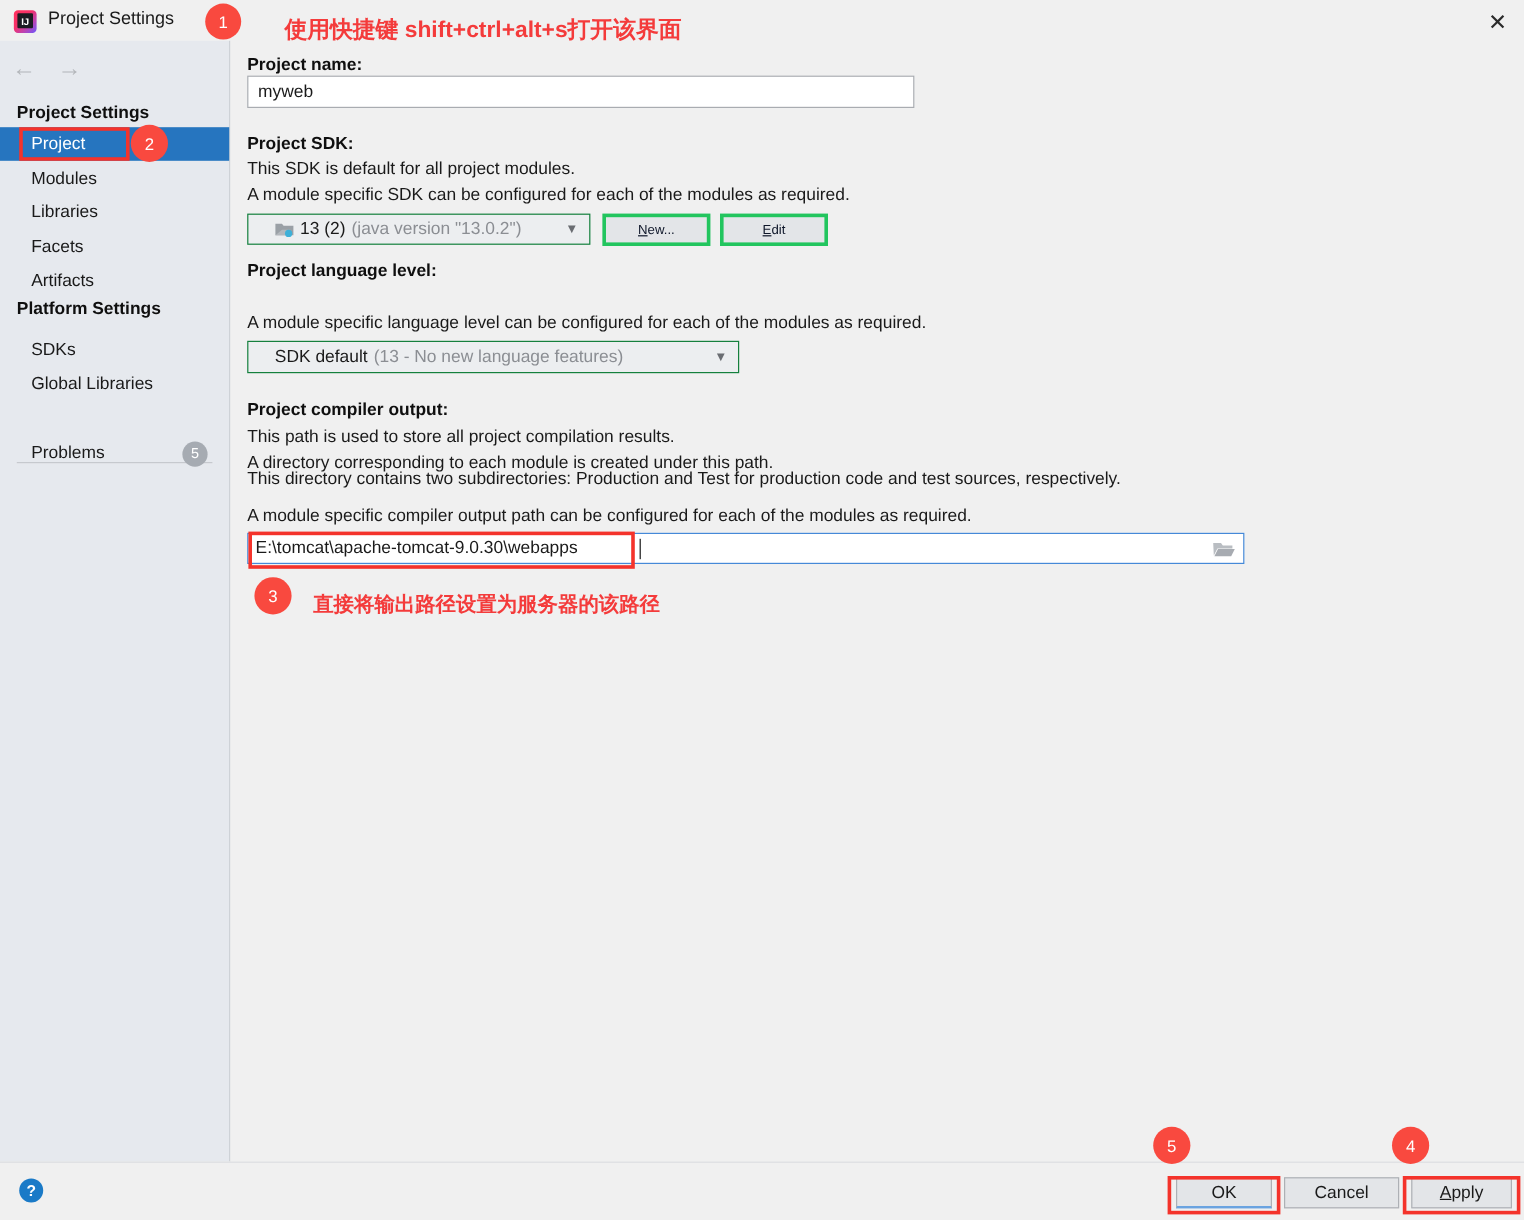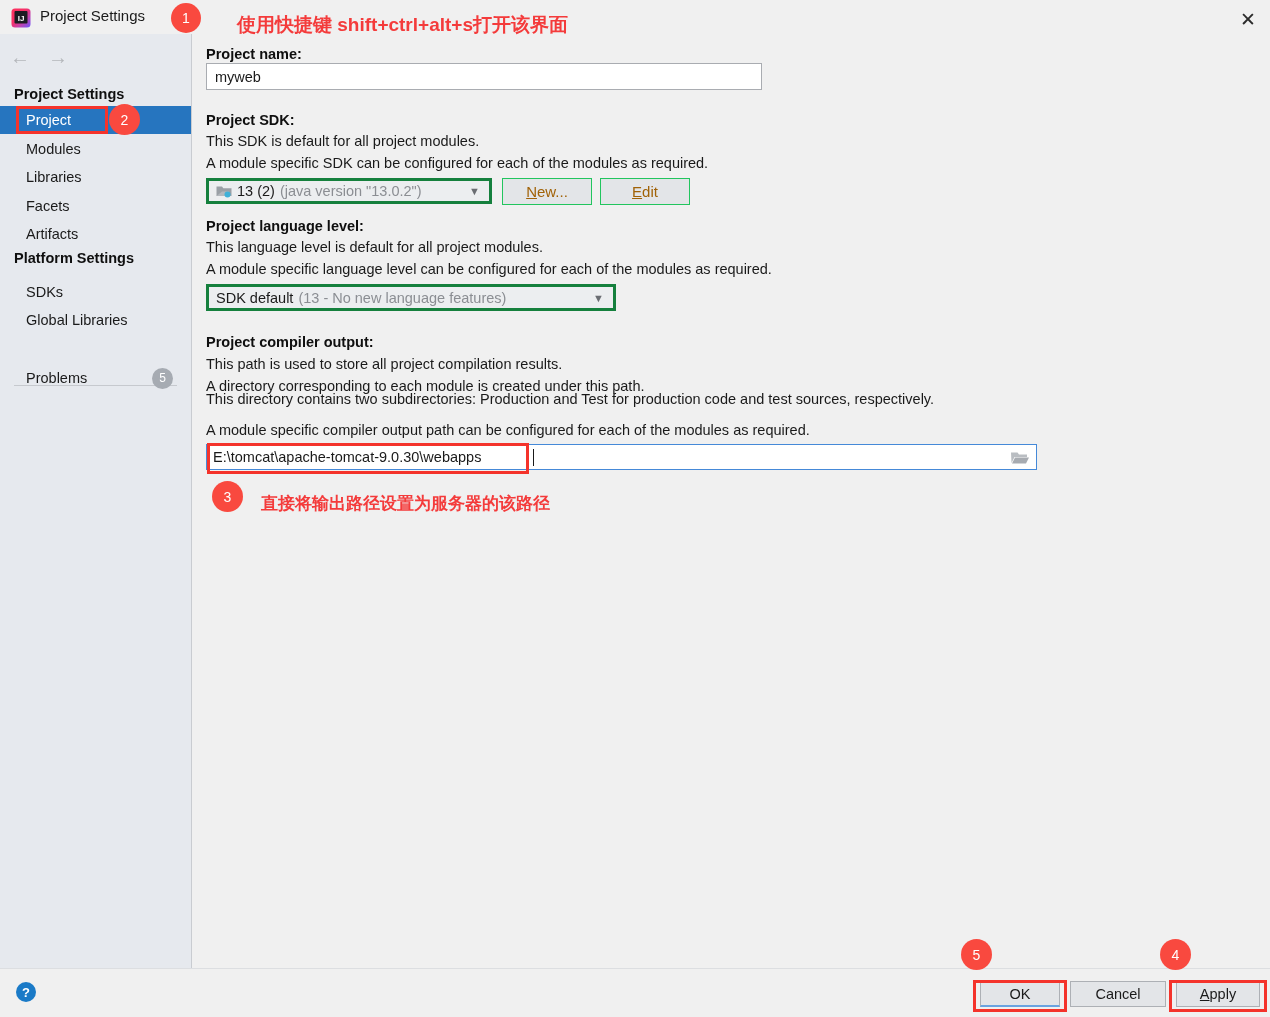--- a/index.html
+++ b/index.html
@@ -163,52 +163,52 @@
     font-family: "Liberation Sans", sans-serif;
     font-size: 14.5px;
     color: #1a1a1a;
     padding: 0 8px;
     outline: none;
   }
 
   .combo {
     position: absolute;
     background: #eceef0;
-    border: 3px solid #15803d;
-    box-sizing: border-box;
-    display: flex;
-    align-items: center;
-    padding-left: 7px;
+    border: 1px solid #15803d;
+    box-sizing: border-box;
+    display: flex;
+    align-items: center;
+    padding-left: 22px;
     font-size: 14.5px;
     cursor: default;
   }
   .combo .chev {
     position: absolute;
     right: 9px; top: 50%;
     transform: translateY(-50%);
     font-size: 11px;
     color: #6a6d72;
   }
   .combo .muted { color: #8b8e93; }
   .sdk-folder-icon {
     width: 16px; height: 14px;
     margin-right: 5px;
     flex: none;
   }
 
   .btn {
     position: absolute;
     background: #e3e5e8;
-    border: 1px solid #22c55e;
+    border: 3px solid #22c55e;
     box-sizing: border-box;
     display: flex;
     align-items: center;
     justify-content: center;
-    font-size: 15px;
-    color: #a16207;
+    font-size: 11px;
+    color: #0f172a;
     cursor: default;
   }
   .btn u { text-decoration: underline; }
 
   
   .path-field {
     position: absolute;
     left: 14px; top: 410px;
     width: 831px; height: 26px;
     background: #ffffff;
@@ -382,21 +382,20 @@
   </div>
 
   <div class="btn" style="left:310px; top:144px; width:90px; height:27px;">
     <span><u>N</u>ew...</span>
   </div>
   <div class="btn" style="left:408px; top:144px; width:90px; height:27px;">
     <span><u>E</u>dit</span>
   </div>
 
   <div class="lbl-bold" style="left:14px; top:184px">Project language level:</div>
-  <div class="lbl-plain" style="left:14px; top:205px">This language level is default for all project modules.</div>
   <div class="lbl-plain" style="left:14px; top:227px">A module specific language level can be configured for each of the modules as required.</div>
 
   <div class="combo" style="left:14px; top:250px; width:410px; height:27px;">
     <span>SDK default</span>
     <span class="muted" style="margin-left:5px">(13 - No new language features)</span>
     <span class="chev">▼</span>
   </div>
 
   <div class="lbl-bold" style="left:14px; top:300px">Project compiler output:</div>
   <div class="lbl-plain" style="left:14px; top:322px">This path is used to store all project compilation results.</div>

